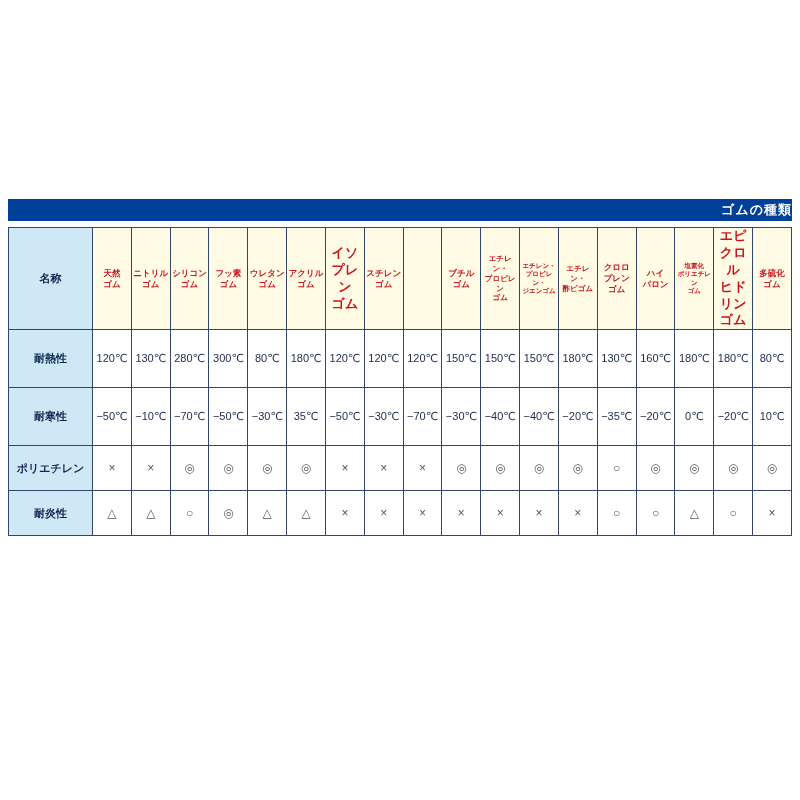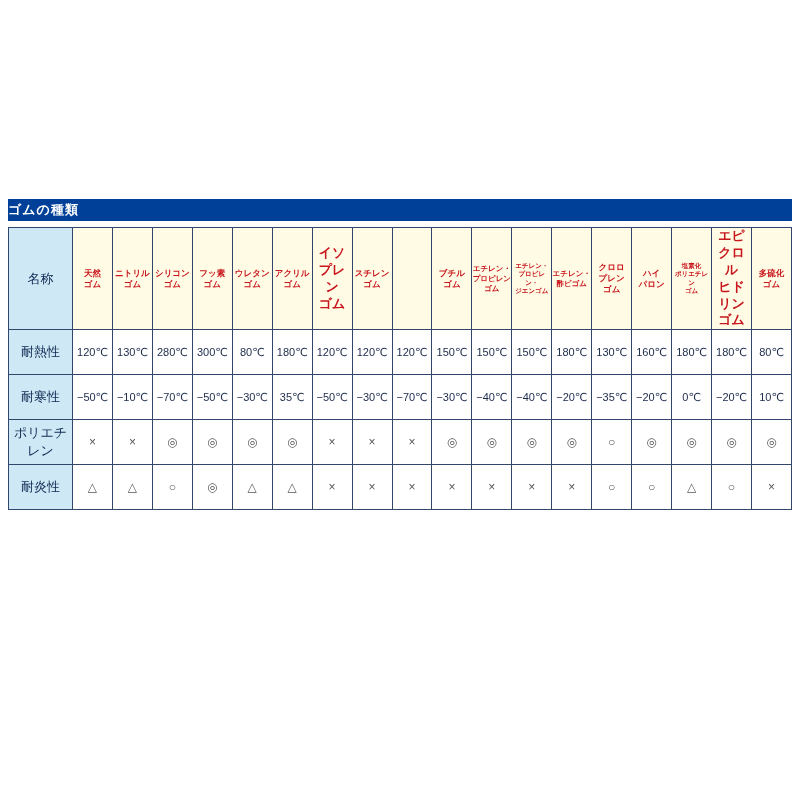--- a/index.html
+++ b/index.html
@@ -23,60 +23,60 @@
     overflow: hidden;
   }
   .page { position: absolute; inset: 0; }
   .title-bar {
     position: absolute;
     left: 8px; top: 199px;
     width: 784px; height: 22px;
     background: var(--header_bg);
     color: var(--header_text);
     font-size: 13px; font-weight: bold;
-    text-align: left; line-height: 22px;
+    text-align: right; line-height: 22px;
     letter-spacing: 1px;
   }
   table.rubber {
     position: absolute;
     left: 8px; top: 227px;
     width: 784px;
     border-collapse: collapse;
     table-layout: fixed;
   }
   table.rubber th, table.rubber td {
     border: 1px solid var(--border);
     text-align: center;
     vertical-align: middle;
     padding: 0;
     overflow: hidden;
   }
   table.rubber th {
-    width: 64px;
+    width: 84px;
     background: var(--label_col_bg);
     color: var(--label_text);
-    font-size: 13px;
-    font-weight: normal;
+    font-size: 11px;
+    font-weight: bold;
   }
   tr.name-row td {
     height: 48px;
     background: var(--name_row_bg);
     color: var(--name_text);
     font-size: 8.5px;
     line-height: 1.3;
     white-space: pre-line;
     font-weight: bold;
   }
   tr.symbol-row td {
     height: 45px;
     color: var(--cell_text);
     font-size: 12px;
   }
   tr.value-row td {
-    height: 45px;
+    height: 58px;
     color: var(--cell_text);
     font-size: 11px;
     white-space: nowrap;
   }
   tr.rating-row td {
     height: 45px;
     color: var(--rating_text);
     font-size: 12px;
   }
 </style>

